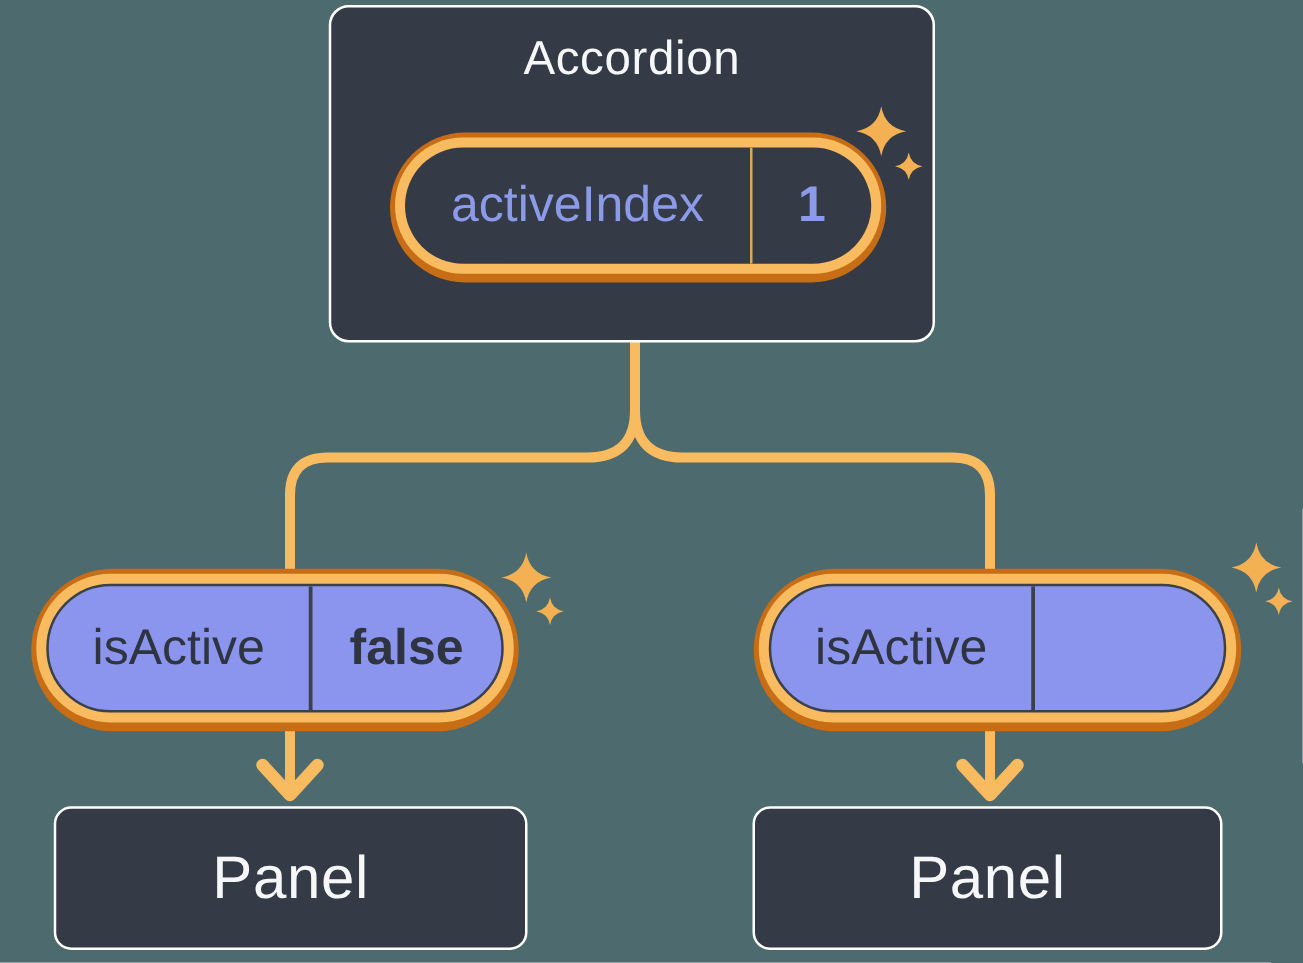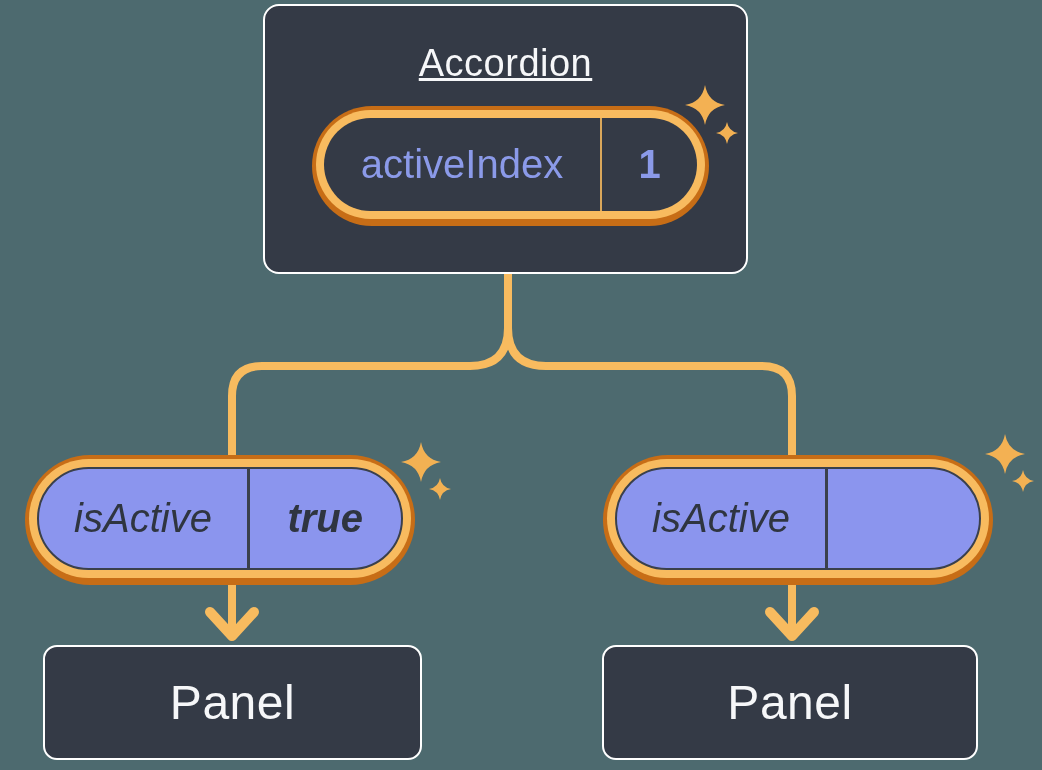--- a/index.html
+++ b/index.html
@@ -25,22 +25,21 @@
   .node{
     position:absolute;z-index:2;
     background:var(--node-bg);
     border:2px solid var(--node-border);
     border-radius:16px;
   }
   .accordion-node{left:263px;top:4px;width:485px;height:270px;}
   .node-title{
     text-align:center;color:var(--text-light);
     font-size:38px;letter-spacing:.5px;
-    padding-top:36px;
-    text-decoration:underline;
+    padding-top:20px;
   }
   .panel-node{height:115px;border-radius:14px;display:flex;align-items:center;justify-content:center;}
   .panel-node .panel-label{color:var(--text-light);font-size:48px;letter-spacing:.5px;}
   .panel-left{left:43px;top:645px;width:379px;}
   .panel-right{left:602px;top:645px;width:376px;}
 
   
   .pill-outer{
     position:absolute;z-index:2;
     background:var(--orange-dark);
@@ -67,21 +66,21 @@
     background:var(--purple-fill);
     border:2.5px solid var(--divider-dark);
   }
   .pill-cell{display:flex;align-items:center;justify-content:center;text-align:center;}
   .pill-key{font-size:40px;}
   .pill-val{font-size:40px;font-weight:bold;}
   .state-pill .pill-key,.state-pill .pill-val{color:var(--purple-text);}
   .state-pill .pill-key{width:276px;}
   .state-pill .pill-divider{width:2px;background:var(--orange-light);opacity:.85;}
   .state-pill .pill-val{flex:1;}
-  .prop-pill .pill-key,.prop-pill .pill-val{color:var(--text-dark);font-style:italic;}
+  .prop-pill .pill-key,.prop-pill .pill-val{color:var(--text-dark);}
   .prop-pill .pill-key{width:208px;}
   .prop-pill .pill-divider{width:2.5px;background:var(--divider-dark);}
   .prop-pill .pill-val{flex:1;}
 </style>
 </head>
 <body>
 
 <div class="canvas">
 
   <svg class="connector-layer" width="1042" height="770" viewBox="0 0 1042 770">
@@ -106,21 +105,21 @@
         </div>
       </div>
     </div>
   </div>
 
   <div class="pill-outer prop-pill-outer prop-pill prop-pill-left">
     <div class="pill-mid">
       <div class="pill-inner">
         <div class="pill-cell pill-key">isActive</div>
         <div class="pill-divider"></div>
-        <div class="pill-cell pill-val">true</div>
+        <div class="pill-cell pill-val">false</div>
       </div>
     </div>
   </div>
 
   <div class="pill-outer prop-pill-outer prop-pill prop-pill-right">
     <div class="pill-mid">
       <div class="pill-inner">
         <div class="pill-cell pill-key">isActive</div>
         <div class="pill-divider"></div>
       </div>

